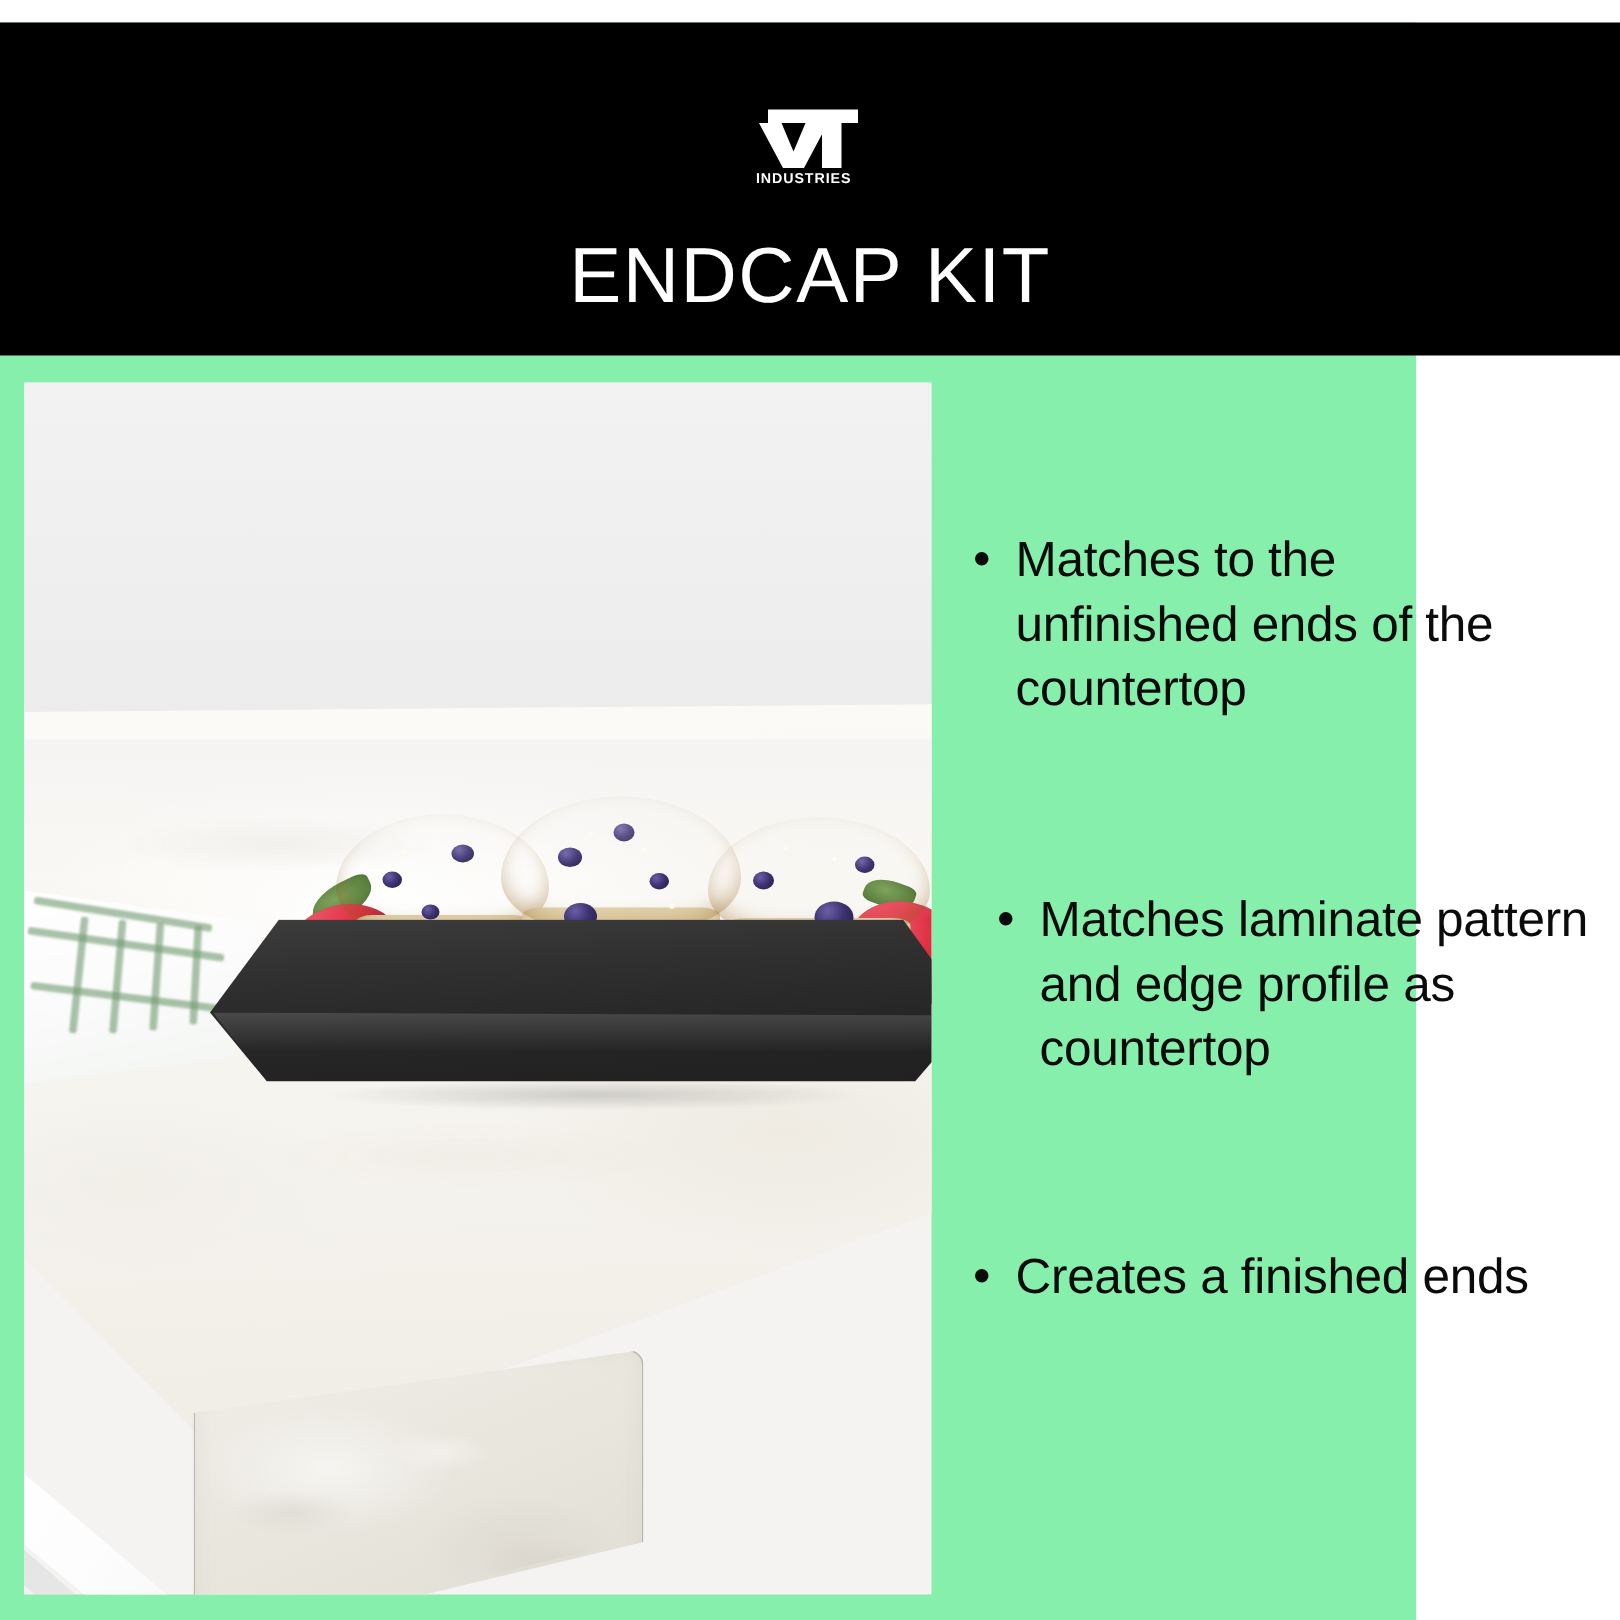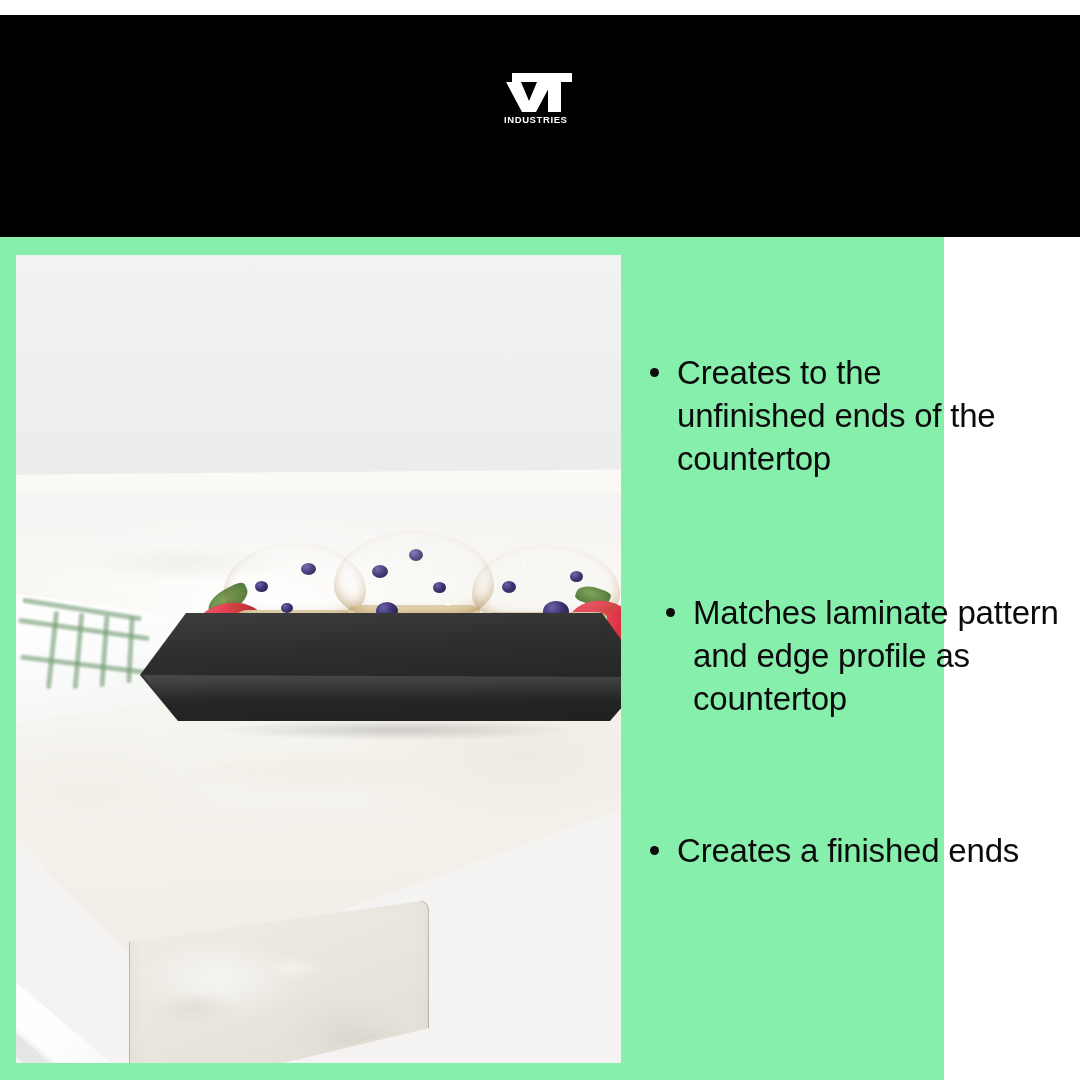--- a/index.html
+++ b/index.html
@@ -360,20 +360,21 @@
       <span class="vt-mark">
         <span class="vt-bar"></span>
         <span class="vt-v"></span>
         <span class="vt-t-stem"></span>
         <span class="vt-industries">INDUSTRIES</span>
       </span>
 
 
     </div>
 
+    <div id="page-title">ENDCAP KIT</div>
   </div>
 
   <div id="product-photo">
 
     <div class="photo-backdrop"></div>
 
     <div class="counter-top"></div>
     <div class="counter-vein"></div>
 
     <div class="towel"></div>
@@ -439,21 +440,21 @@
     <div class="endcap-texture"></div>
     <div class="endcap-outline"></div>
 
     <div class="photo-soften"></div>
   </div>
 
   <div id="features-list">
 
     <div class="feature-item" id="feature-0">
       <span class="dot"></span>
-      <span class="txt">Creates to the unfinished ends of the countertop</span>
+      <span class="txt">Matches to the unfinished ends of the countertop</span>
     </div>
 
     <div class="feature-item" id="feature-1">
       <span class="dot"></span>
       <span class="txt">Matches laminate pattern and edge profile as countertop</span>
     </div>
 
     <div class="feature-item" id="feature-2">
       <span class="dot"></span>
       <span class="txt">Creates a finished ends</span>

